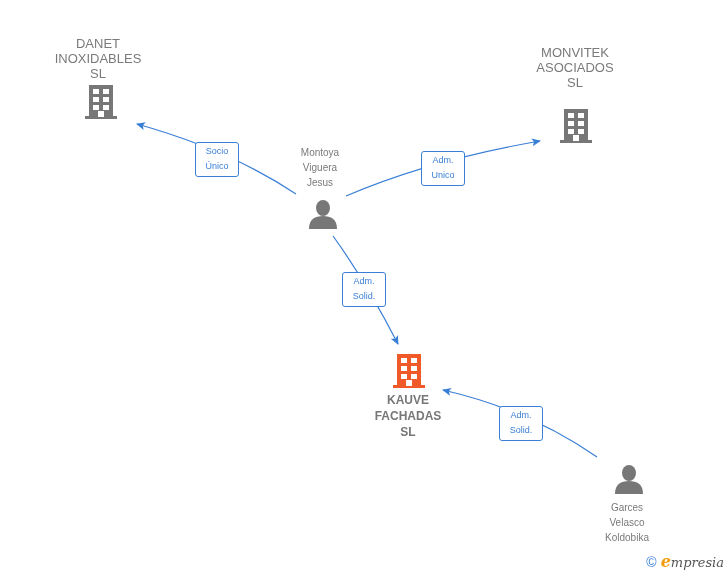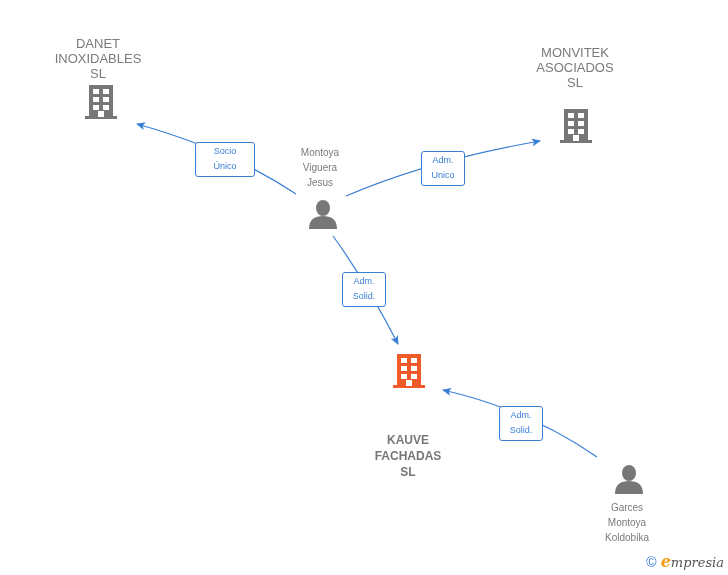--- a/index.html
+++ b/index.html
@@ -81,33 +81,33 @@
   <g fill="#fff">
       <rect x="9" y="5" width="6" height="5"></rect>
       <rect x="19" y="5" width="6" height="5"></rect>
       <rect x="9" y="13" width="6" height="5"></rect>
       <rect x="19" y="13" width="6" height="5"></rect>
       <rect x="9" y="21" width="6" height="5"></rect>
       <rect x="19" y="21" width="6" height="5"></rect>
       <rect x="14" y="27" width="6" height="6"></rect>
     </g>
 </svg>
-<div class="node-label main" style="left:358px; top:392px; width:100px;margin-top:40px;">KAUVE
+<div class="node-label main" style="left:358px; top:392px; width:100px;">KAUVE
 FACHADAS
 SL</div>
 
 <svg class="icon" style="left:613px; top:464px;" width="32" height="30" viewBox="0 0 32 30">
   <ellipse cx="16" cy="9" rx="7" ry="8" fill="#777"></ellipse>
   <path d="M2,30 C2,20 8,17 16,17 C24,17 30,20 30,30 Z" fill="#777"></path>
 </svg>
 <div class="node-label" style="left:577px; top:500px; width:100px;">Garces
-Montoya
+Velasco
 Koldobika</div>
 
-<div class="edge-label" style="left:195px; top:142px; width:60px; height:35px;">Socio
+<div class="edge-label" style="left:195px; top:142px; width:44px; height:35px;">Socio
 Único</div>
 <div class="edge-label" style="left:421px; top:151px; width:44px; height:35px;">Adm.
 Unico</div>
 <div class="edge-label" style="left:342px; top:272px; width:44px; height:35px;">Adm.
 Solid.</div>
 <div class="edge-label" style="left:499px; top:406px; width:44px; height:35px;">Adm.
 Solid.</div>
 
 <div class="footer">
   <span class="copy">©</span>

